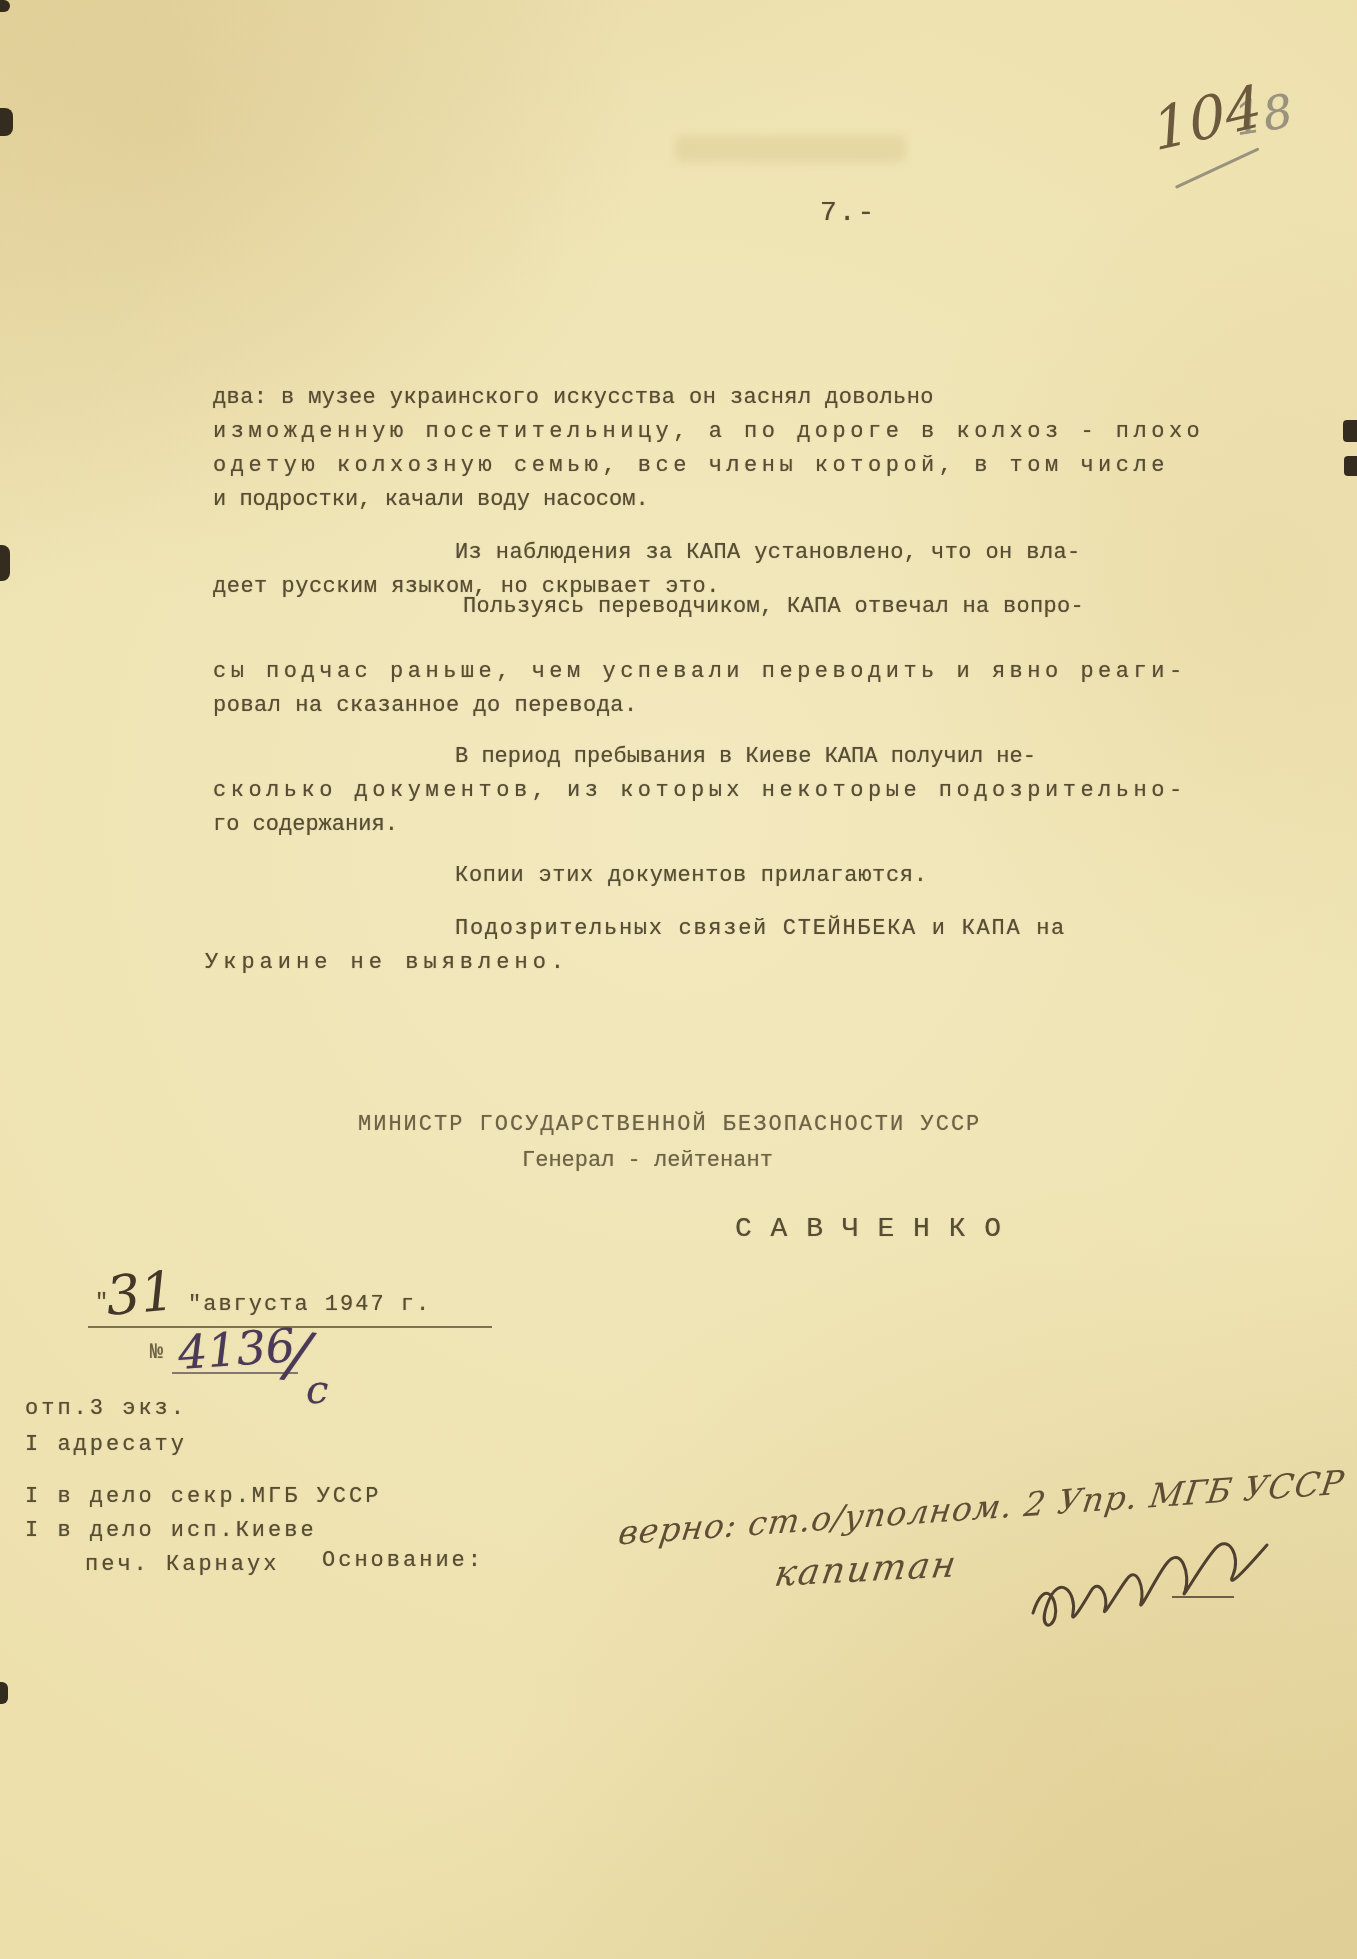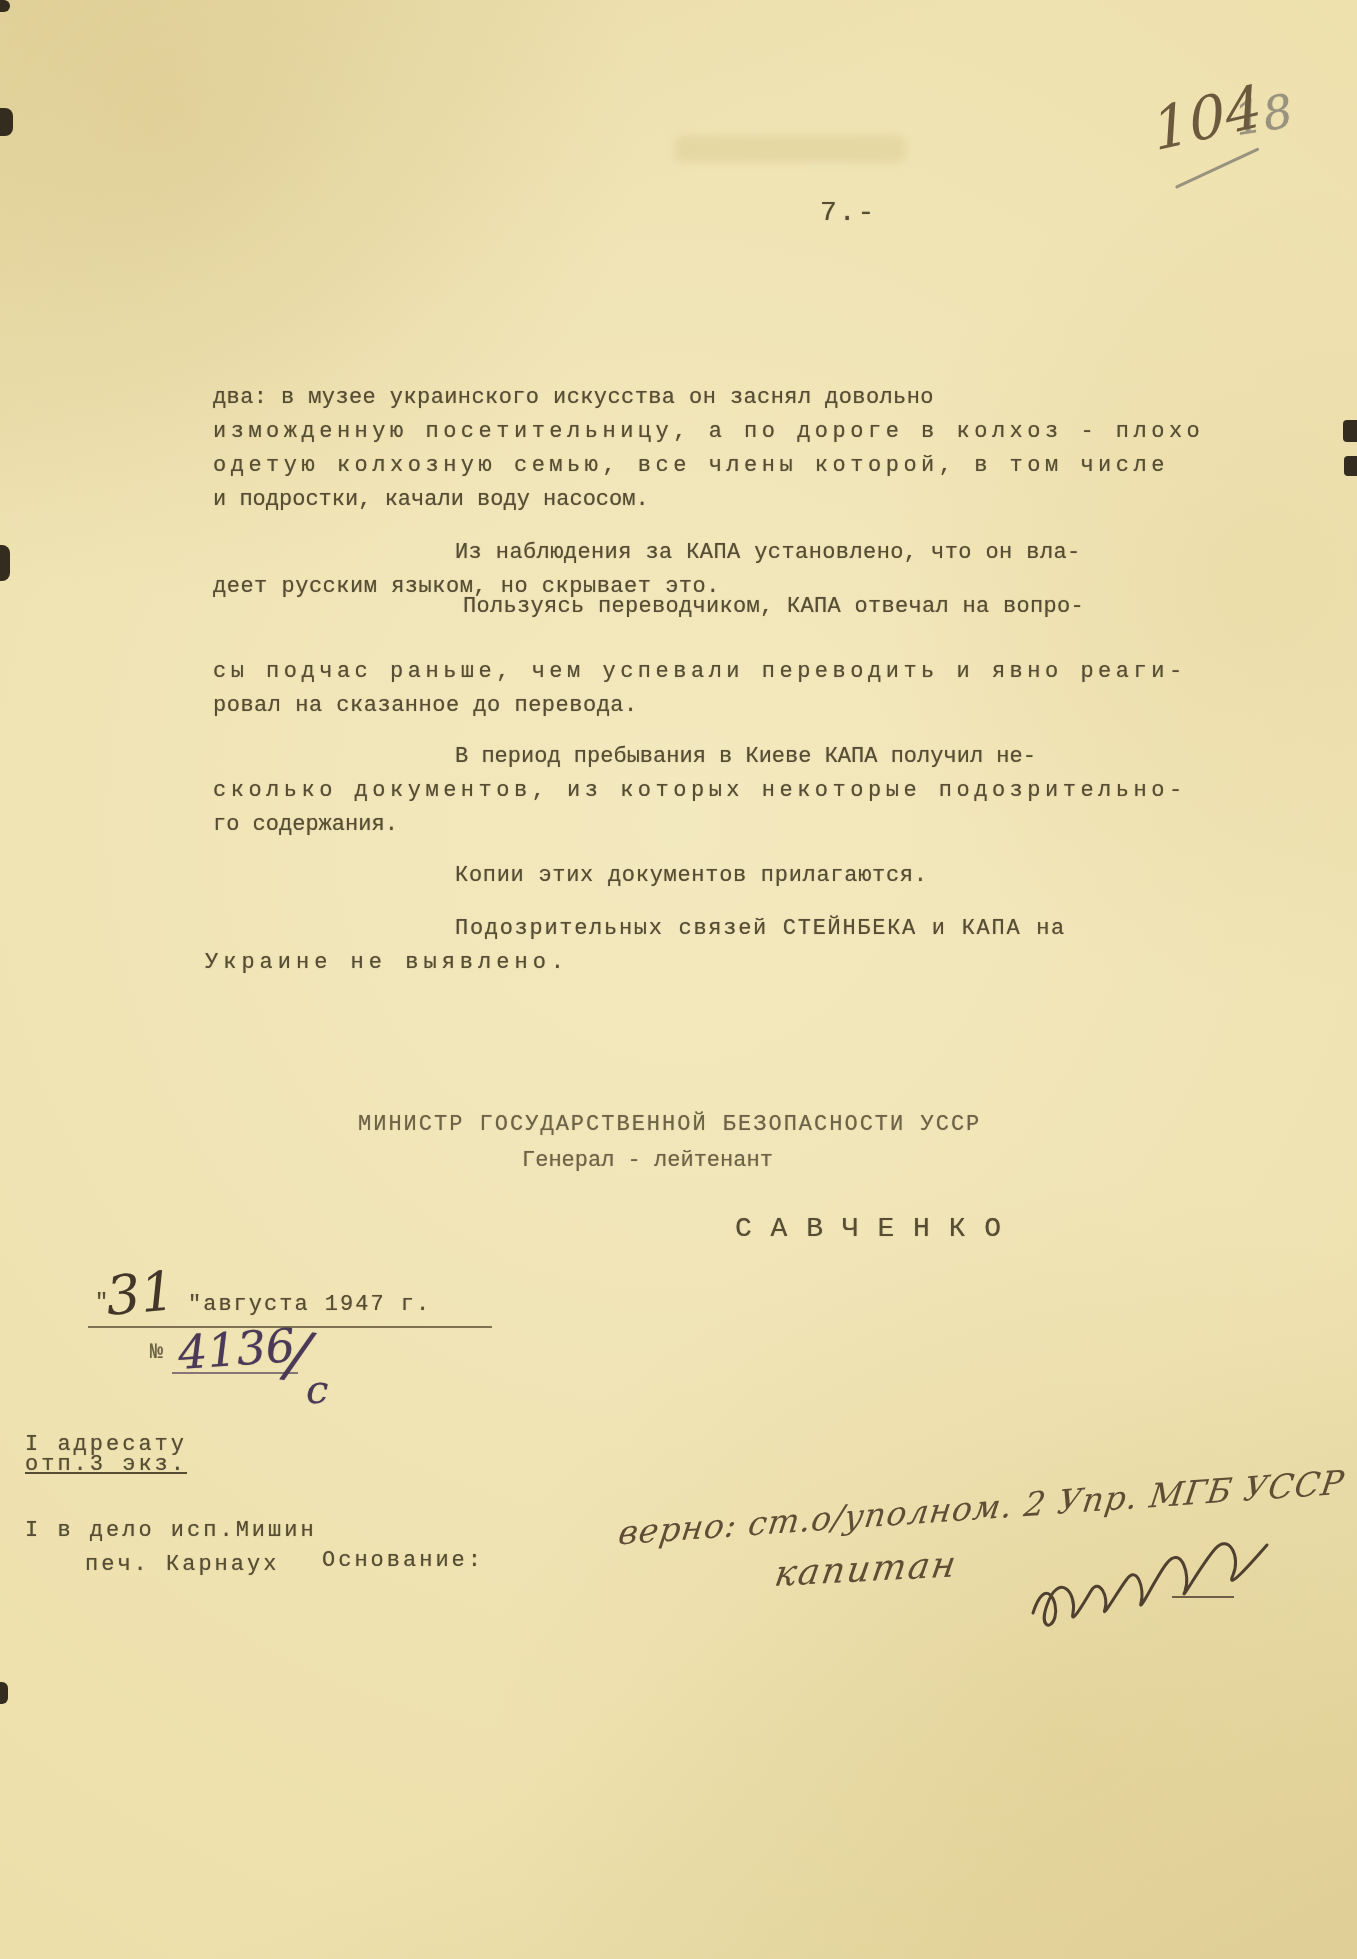--- a/index.html
+++ b/index.html
@@ -89,23 +89,24 @@
   <span class="hand" style="left:106px; top:1262px; font-size:54px; color:#433729; transform:rotate(-5deg);">31</span>
   <div class="t" style="left:188px; top:1292px; letter-spacing:2px;">"августа 1947 г.</div>
   <div class="uline" style="left:88px; top:1326px; width:404px;"></div>
 
   <div class="t faded" style="left:150px; top:1340px;">№</div>
   <span class="hand purple" style="left:178px; top:1322px; font-size:46px; transform:rotate(-4deg);">4136</span>
   <span class="hand purple" style="left:288px; top:1318px; font-size:62px; transform:rotate(8deg);">/</span>
   <span class="hand purple" style="left:306px; top:1366px; font-size:40px;">с</span>
   <div class="uline2" style="left:172px; top:1372px; width:126px;"></div>
 
-  <div class="t" style="left:25px;  top:1452px; letter-spacing:3px;text-decoration:underline;">отп.3 экз.</div>
+  <div class="t" style="left:25px;  top:1396px; letter-spacing:3px;">отп.3 экз.</div>
   <div class="t" style="left:25px;  top:1404px; letter-spacing:3px;margin-top:28px;">I адресату</div>
-  <div class="t" style="left:25px;  top:1518px; letter-spacing:3px;">I в дело исп.Мишин</div>
+  <div class="t" style="left:25px;  top:1484px; letter-spacing:3px;">I в дело секр.МГБ УССР</div>
+  <div class="t" style="left:25px;  top:1518px; letter-spacing:3px;">I в дело исп.Киеве</div>
   <div class="t" style="left:85px;  top:1552px; letter-spacing:3px;">печ. Карнаух</div>
   <div class="t" style="left:322px; top:1532px; letter-spacing:3px;margin-top:16px;">Основание:</div>
 
   <span class="hand" style="left:618px; top:1488px; font-size:33px; letter-spacing:1px; transform:rotate(-4deg) skewX(-12deg); color:#5f4e35;">верно: ст.о/уполном. 2 Упр. МГБ УССР</span>
   <span class="hand" style="left:775px; top:1548px; font-size:36px; letter-spacing:2px; transform:rotate(-3deg) skewX(-12deg); color:#5f4e35;">капитан</span>
 
   <svg class="sig" style="left:1025px; top:1505px;" width="250" height="140" viewBox="0 0 250 140">
     <path d="M8,108 C20,70 34,96 30,112 C26,126 14,122 22,100 C34,66 52,88 48,108 C45,122 60,96 66,86
              C74,72 84,92 80,104 C76,116 94,84 102,74 C112,60 120,84 116,98 C113,110 132,70 142,58
              C156,40 166,70 160,86 C154,100 176,60 190,44 C204,28 216,52 208,70 C200,88 228,56 242,40" fill="none" stroke="#4f4030" stroke-width="3" stroke-linecap="round"></path>

